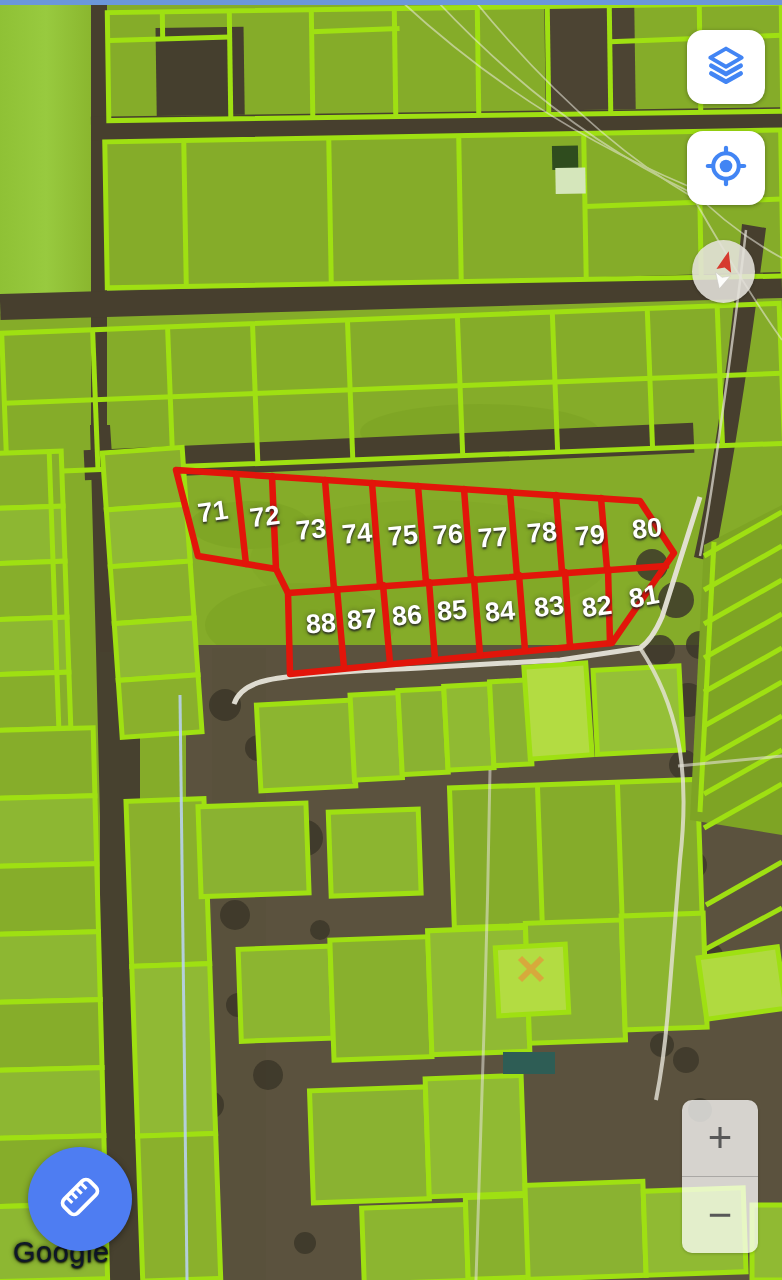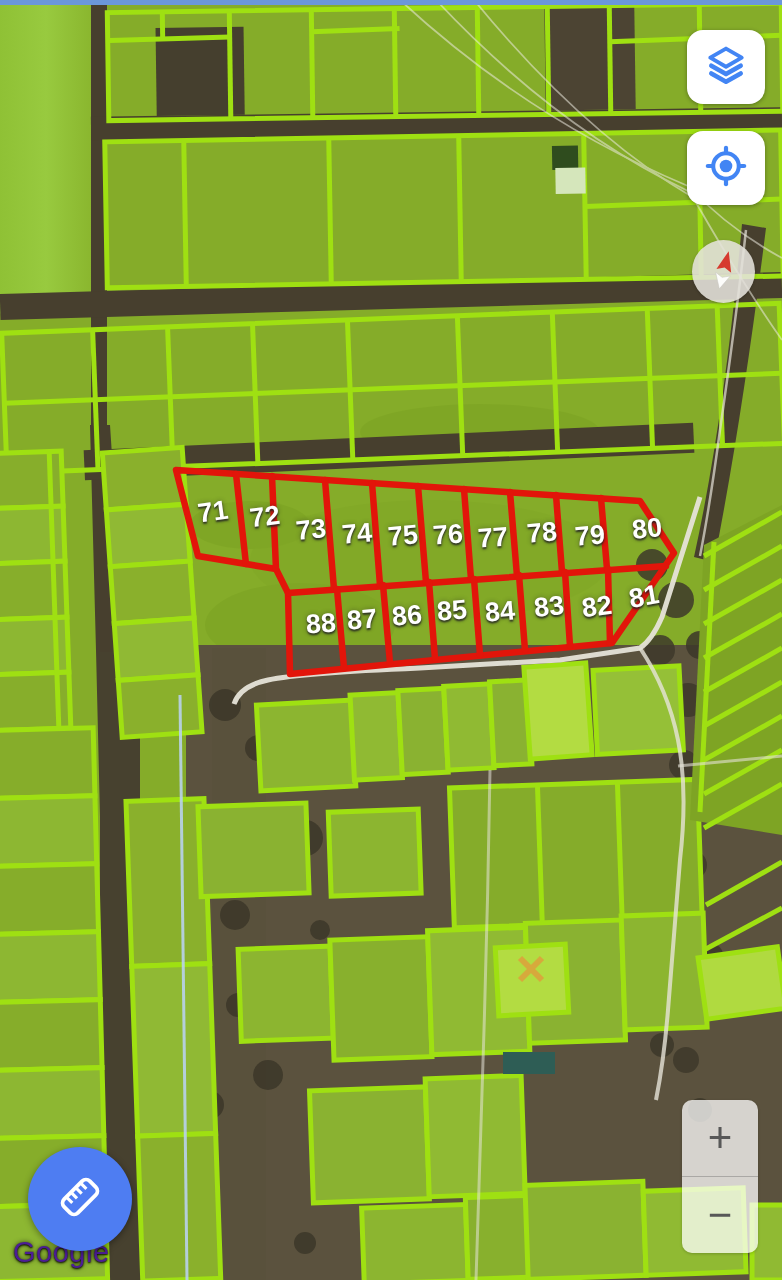--- a/index.html
+++ b/index.html
@@ -38,21 +38,21 @@
     font-size:42px;font-weight:500;color:#585858;cursor:pointer;user-select:none;
   }
   .zoombtn + .zoombtn{border-top:1px solid rgba(90,90,90,.35);}
   .fab{
     position:absolute;left:28px;top:1147px;width:104px;height:104px;border-radius:50%;
     background:#4e7df2;display:flex;align-items:center;justify-content:center;
     box-shadow:0 2px 7px rgba(0,0,0,.4);z-index:6;
   }
   .gwm{
     position:absolute;left:13px;top:1236px;z-index:5;
-    font-size:29px;font-weight:500;letter-spacing:.5px;color:#4c1d95;
+    font-size:29px;font-weight:500;letter-spacing:.5px;color:#0f172a;
     text-shadow:0 1px 2px rgba(0,0,0,.95),0 0 5px rgba(0,0,0,.7);
   }
 </style>
 </head>
 <body>
 
 <div class="stage">
 
   <svg class="mapart" width="782" height="1280" viewBox="0 0 782 1280">
     <defs>

